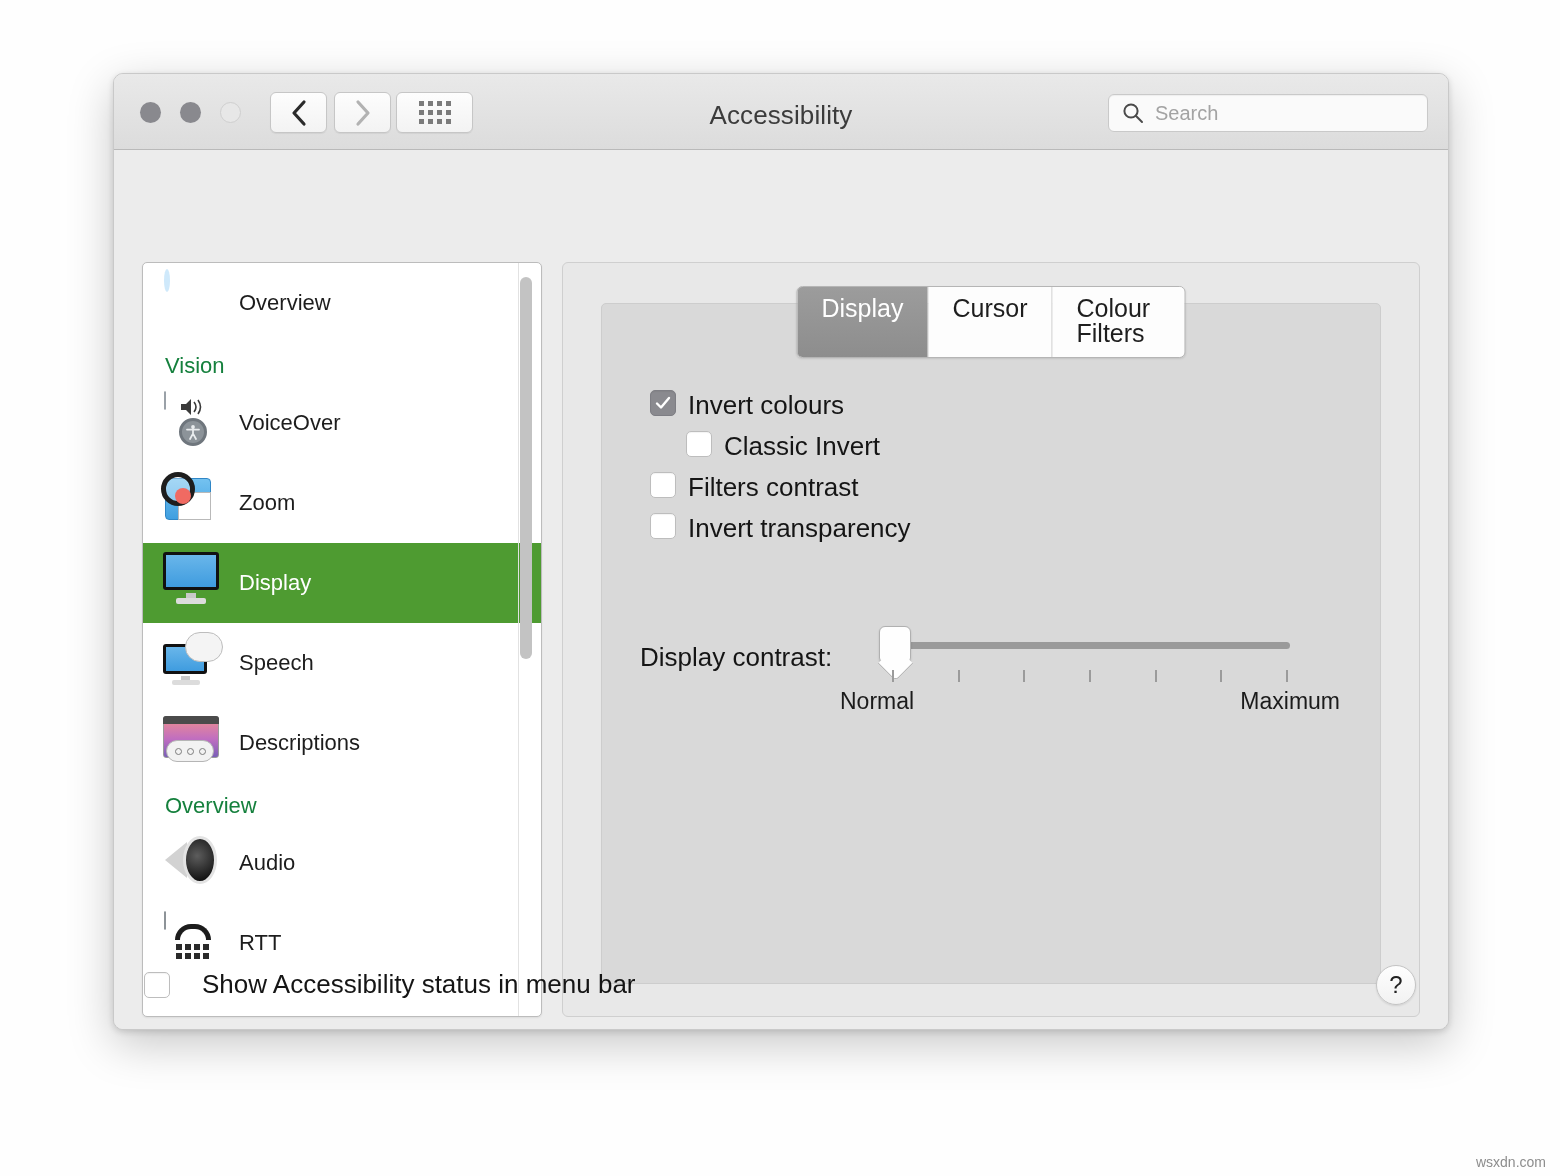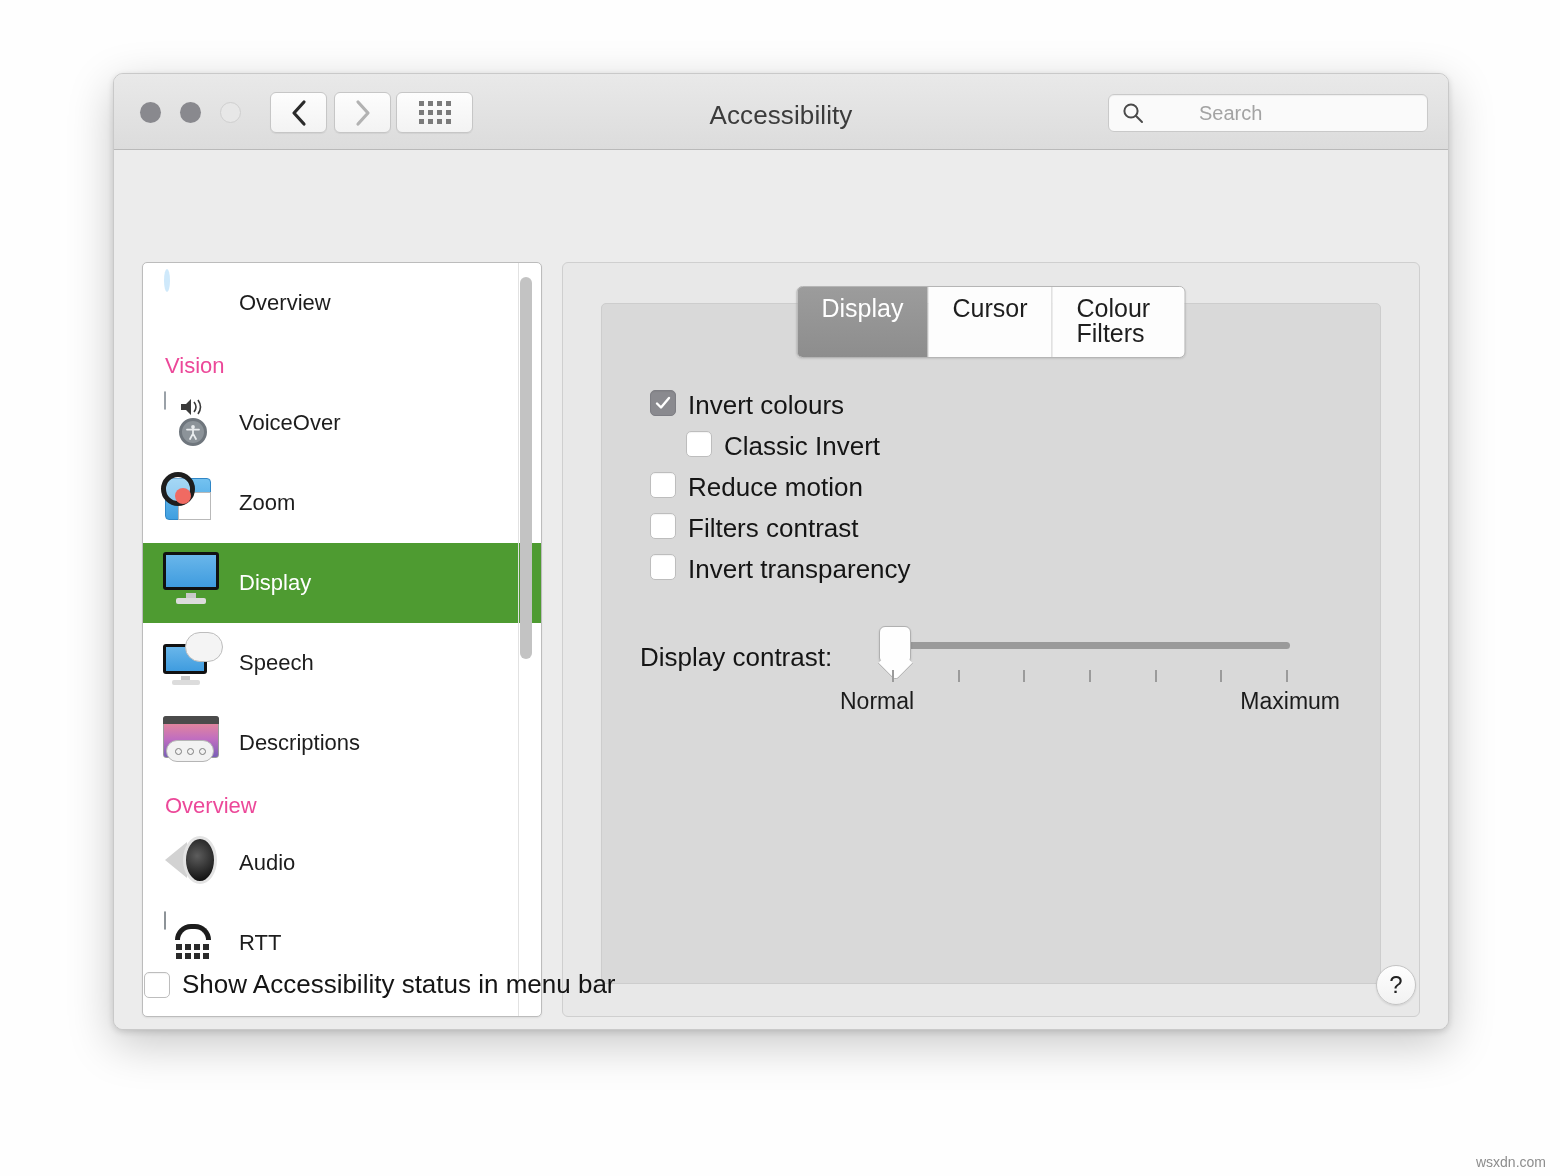--- a/index.html
+++ b/index.html
@@ -56,21 +56,20 @@
     position: absolute; left: 0; right: 0; top: 26px;
     text-align: center; font-size: 26px; color: #3b3b3b; letter-spacing: .1px;
   }
 
   .searchbox {
     position: absolute; right: 20px; top: 20px;
     width: 320px; height: 38px; border-radius: 6px;
     background: #fafafa; border: 1px solid #c9c9c9;
     display: flex; align-items: center; padding-left: 12px;
     box-shadow: inset 0 1px 1px rgba(0,0,0,0.05);
-    gap: 44px;
   }
   .searchbox .ph { font-size: 20px; color: #a3a3a3; margin-left: 10px; }
 
   
   .body { position: relative; height: 881px; background: #ececec; }
 
   .sidebar-wrap {
     position: absolute; left: 28px; top: 112px;
     width: 400px; height: 755px;
     background: #ffffff;
@@ -78,21 +77,21 @@
     border-radius: 5px;
     box-shadow: 0 1px 2px rgba(0,0,0,0.07);
     overflow: hidden;
   }
   .sidebar { position: relative; width: 100%; height: 100%; }
 
   .srow { display: flex; align-items: center; height: 80px; padding-left: 18px; }
   .srow.selected { background: #4e9b31; }
   .srow .label { font-size: 22px; color: #1d1d1d; margin-left: 16px; }
   .srow.selected .label { color: #ffffff; }
-  .sgroup { font-size: 22px; color: #ec4899; padding: 10px 0 4px 22px; }
+  .sgroup { font-size: 22px; color: #15803d; padding: 10px 0 4px 22px; }
 
   .icon-box { width: 62px; height: 62px; position: relative; flex: 0 0 62px; }
 
   
   .sb-track { position: absolute; right: 6px; top: 0; width: 16px; height: 100%; }
   .sb-thumb {
     position: absolute; right: 3px; top: 14px;
     width: 12px; height: 382px; border-radius: 6px; background: #c3c3c3;
   }
   .sb-divider { position: absolute; right: 22px; top: 0; width: 1px; height: 100%; background: #e2e2e2; }
@@ -160,21 +159,21 @@
     transform: rotate(45deg); border-radius: 0 0 5px 0;
   }
   .ticks { position: absolute; left: 252px; top: 44px; width: 396px; display: flex; justify-content: space-between; }
   .ticks i { width: 2px; height: 12px; background: #9b9b9b; display: block; }
   .sl-end { position: absolute; top: 62px; font-size: 23px; color: #1b1b1b; }
   .sl-end.left { left: 200px; }
   .sl-end.right { right: 0px; }
 
   
   .footer { position: absolute; left: 0; right: 0; bottom: 0; height: 84px; }
-  .footrow { position: absolute; left: 30px; top: 22px; display: flex; align-items: center; }
+  .footrow { position: absolute; left: 30px; top: 22px; display: flex; align-items: center; gap: 20px; }
   .footrow .clabel { font-size: 26px; }
   .helpbtn {
     position: absolute; right: 32px; top: 18px;
     width: 40px; height: 40px; border-radius: 50%;
     background: linear-gradient(to bottom, #fefefe, #f2f2f2);
     border: 1px solid #c4c4c4;
     display: flex; align-items: center; justify-content: center;
     font-size: 24px; color: #222;
     box-shadow: 0 1px 2px rgba(0,0,0,0.10);
   }
@@ -477,24 +476,20 @@
                 </svg>
               </span>
               <span class="clabel">Invert colours</span>
             </div>
 
             <div class="crow indent">
               <span class="cbox"></span>
               <span class="clabel">Classic Invert</span>
             </div>
 
-            <div class="crow">
-              <span class="cbox"></span>
-              <span class="clabel">Reduce motion</span>
-            </div>
 
             <div class="crow">
               <span class="cbox"></span>
               <span class="clabel">Filters contrast</span>
             </div>
 
             <div class="crow">
               <span class="cbox"></span>
               <span class="clabel">Invert transparency</span>
             </div>

